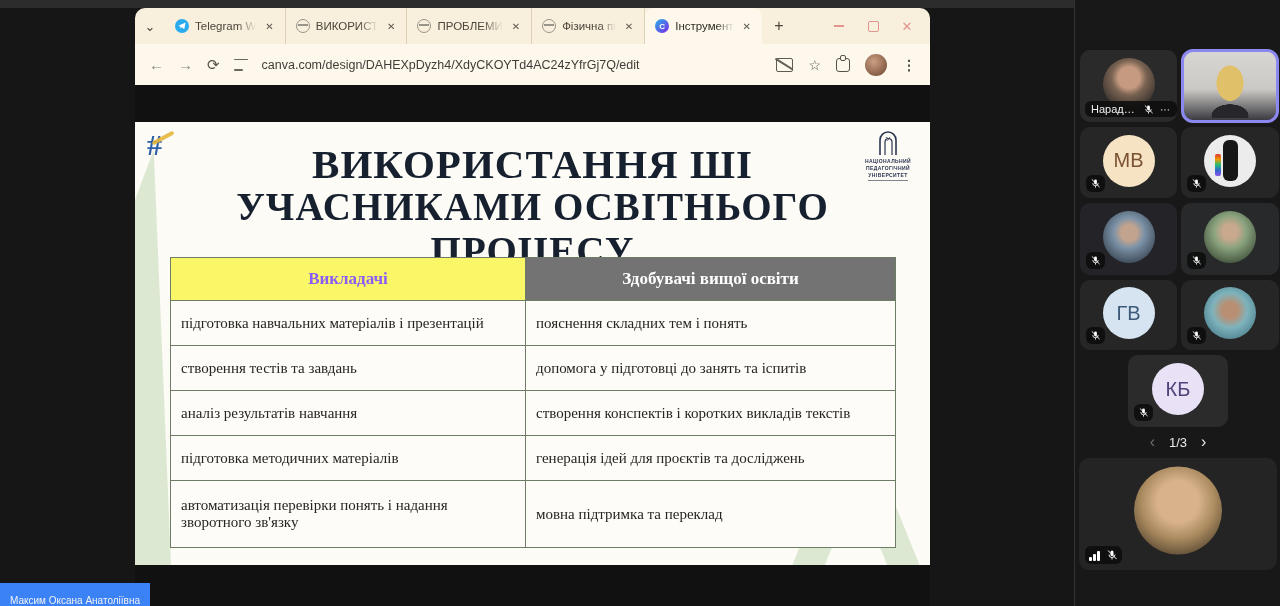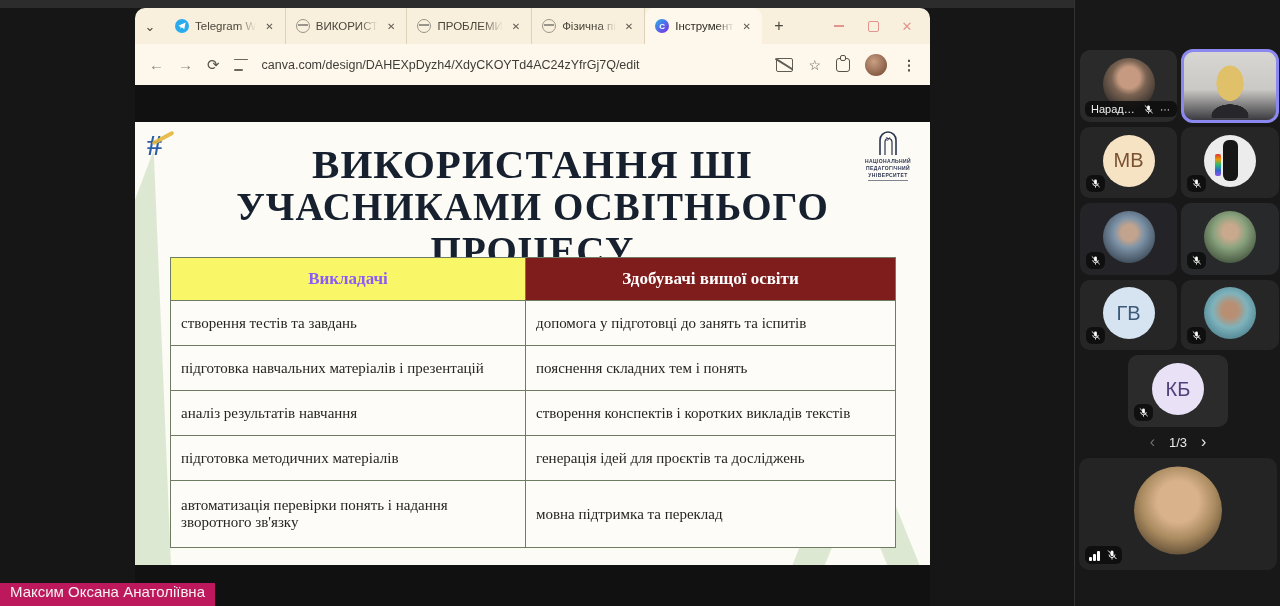--- a/index.html
+++ b/index.html
@@ -65,25 +65,25 @@
   .slidetitle{position:absolute;left:30px;right:30px;top:22px;z-index:2;text-align:center;font-family:"Liberation Serif","DejaVu Serif",serif;color:#16202e;font-weight:700;letter-spacing:1px;}
   .slidetitle .l1{font-size:41px;line-height:1.0;}
   .slidetitle .l2{font-size:39px;line-height:1.12;}
 
   table.slide-table{position:absolute;left:35px;top:135px;width:725px;z-index:2;border-collapse:collapse;table-layout:fixed;font-family:"Liberation Serif","DejaVu Serif",serif;}
   table.slide-table col.c1{width:355px;}
   table.slide-table col.c2{width:370px;}
   table.slide-table th,table.slide-table td{border:1px solid #6e7c64;}
   table.slide-table th{height:40px;font-size:17px;text-align:center;}
   table.slide-table th.h1{background:#f9f768;color:#8b5cf6;}
-  table.slide-table th.h2{background:#7f1d1d;color:#ffffff;}
+  table.slide-table th.h2{background:#737373;color:#ffffff;}
   table.slide-table td{background:#fdfcf8;height:40px;font-size:15px;color:#26261f;padding:2px 10px;font-weight:500;}
   table.slide-table tr.tall td{height:62px;}
 
-  .presenter-label{position:absolute;left:0;top:583px;height:23px;background:#be185d;color:#f2f2f2;font-size:15px;display:flex;align-items:flex-start;padding:0 10px;z-index:5;}
+  .presenter-label{position:absolute;left:0;top:583px;height:23px;background:#3b82f6;color:#f2f2f2;font-size:10px;display:flex;align-items:flex-end;padding:0 10px;z-index:5;}
 
   
   .panel{position:absolute;left:1074px;top:0;width:206px;height:606px;background:#181818;border-left:1px solid #333;}
   .tile{position:absolute;background:#262626;border-radius:10px;overflow:hidden;}
   .tile.t1{left:5px;top:50px;width:97px;height:72px;background:#2a2a2a;}
   .tile.t2{left:106px;top:49px;width:98px;height:74px;border:3px solid #8b89ef;border-radius:12px;box-sizing:border-box;
     background:linear-gradient(180deg,#d8d6d2 0%,#cbc9c5 55%,#3a3a40 100%);}
   .videoface{position:absolute;left:50%;top:8px;transform:translateX(-50%);width:46px;height:58px;
     background:radial-gradient(ellipse 23px 30px at 50% 40%,#e0c068 0 58%,transparent 60%),
                radial-gradient(ellipse 13px 17px at 50% 42%,#cf9f85 0 60%,transparent 62%),
@@ -231,26 +231,26 @@
           <colgroup>
               <col class="c1">
               <col class="c2">
             </colgroup>
           <tbody>
               <tr>
             <th class="h1">Викладачі</th>
             <th class="h2">Здобувачі вищої освіти</th>
           </tr>
           <tr>
+            <td>підготовка навчальних матеріалів і презентацій</td>
+            <td>пояснення складних тем і понять</td>
+          </tr>
+          <tr>
             <td>створення тестів та завдань</td>
             <td>допомога у підготовці до занять та іспитів</td>
-          </tr>
-          <tr>
-            <td>підготовка навчальних матеріалів і презентацій</td>
-            <td>пояснення складних тем і понять</td>
           </tr>
           <tr>
             <td>аналіз результатів навчання</td>
             <td>створення конспектів і коротких викладів текстів</td>
           </tr>
           <tr>
             <td>підготовка методичних матеріалів</td>
             <td>генерація ідей для проєктів та досліджень</td>
           </tr>
           <tr class="tall">

